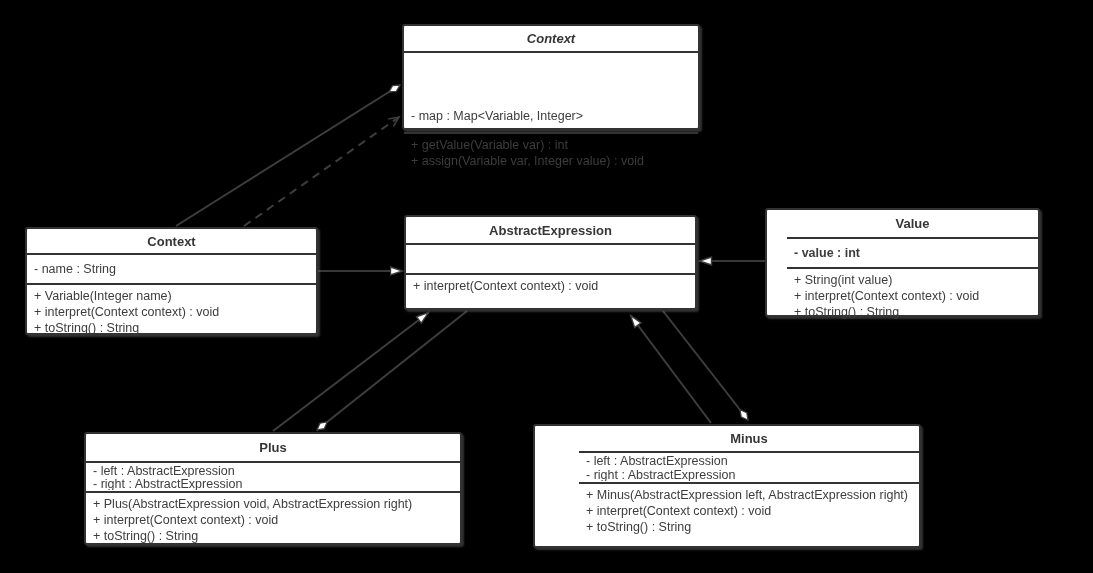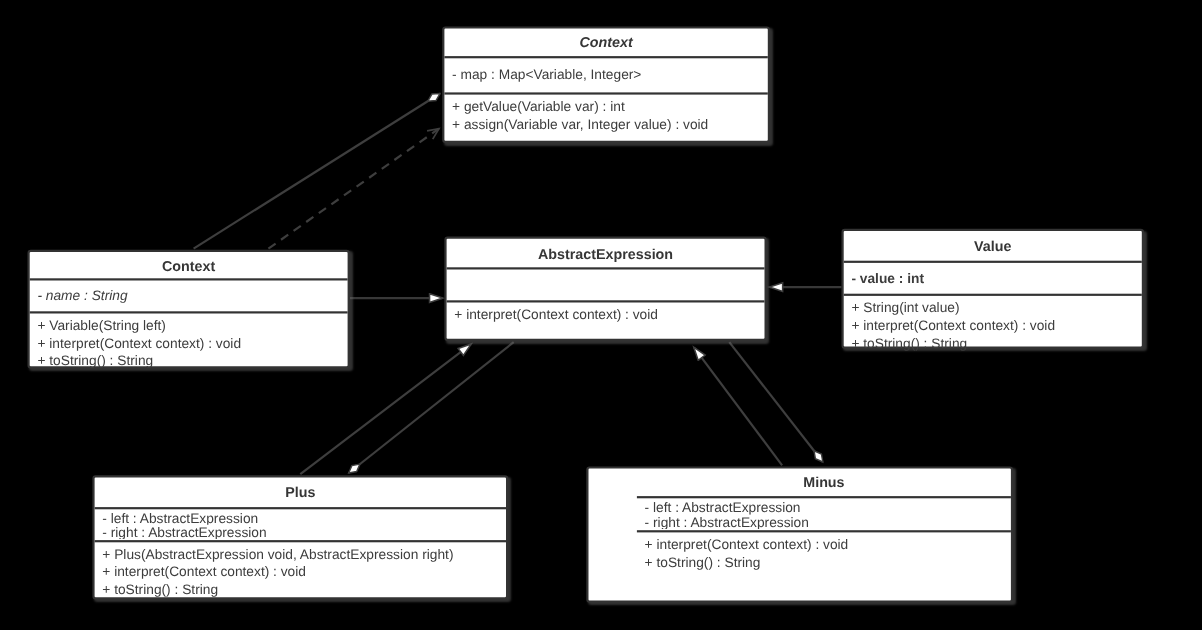--- a/index.html
+++ b/index.html
@@ -61,31 +61,31 @@
   .row {
     line-height: 15px;
     white-space: nowrap;
     overflow: hidden;
   }
   .methods .row { line-height: 16px; }
 
   
   #box-context  { left: 402px; top: 24px;  width: 298px; height: 106px; }
   #box-context .title { height: 27px; font-style: italic; }
-  #box-context .attrs { height: 33px; }
+  #box-context .attrs { height: 33px; margin-top: 48px; }
 
   #box-variable { left: 25px;  top: 227px; width: 293px; height: 108px; }
   #box-variable .title { height: 26px; }
-  #box-variable .attrs { height: 30px; font-style: italic; }
+  #box-variable .attrs { height: 30px; }
 
   #box-abstract { left: 404px; top: 215px; width: 293px; height: 95px; }
   #box-abstract .title { height: 28px; }
   #box-abstract .attrs { height: 30px; }
 
-  #box-value    { left: 765px; top: 208px; width: 275px; height: 109px; }
+  #box-value    { left: 765px; top: 208px; width: 275px; height: 109px; padding-left: 20px; }
   #box-value .title { height: 29px; }
   #box-value .attrs { height: 30px; font-weight: bold; }
 
   #box-plus     { left: 84px;  top: 432px; width: 378px; height: 113px; }
   #box-plus .title { height: 29px; }
   #box-plus .attrs { height: 30px; }
   #box-plus .attrs .row { line-height: 14px; }
 
   #box-minus    { left: 533px; top: 424px; width: 388px; height: 124px; padding-left: 44px; }
   #box-minus .title { height: 27px; }
@@ -130,21 +130,21 @@
       <div class="row">+ assign(Variable var, Integer value) : void</div>
     </div>
   </div>
 
   <div class="uml" id="box-variable">
     <div class="title">Context</div>
     <div class="attrs">
       <div class="row">- name : String</div>
     </div>
     <div class="methods">
-      <div class="row">+ Variable(String left)</div>
+      <div class="row">+ Variable(Integer name)</div>
       <div class="row">+ interpret(Context context) : void</div>
       <div class="row">+ toString() : String</div>
     </div>
   </div>
 
   <div class="uml" id="box-abstract">
     <div class="title">AbstractExpression</div>
     <div class="attrs"></div>
     <div class="methods">
       <div class="row">+ interpret(Context context) : void</div>
@@ -176,18 +176,19 @@
     </div>
   </div>
 
   <div class="uml" id="box-minus">
     <div class="title">Minus</div>
     <div class="attrs">
       <div class="row">- left : AbstractExpression</div>
       <div class="row">- right : AbstractExpression</div>
     </div>
     <div class="methods">
+      <div class="row">+ Minus(AbstractExpression left, AbstractExpression right)</div>
       <div class="row">+ interpret(Context context) : void</div>
       <div class="row">+ toString() : String</div>
     </div>
   </div>
 
 </div>
 
 </body></html>

